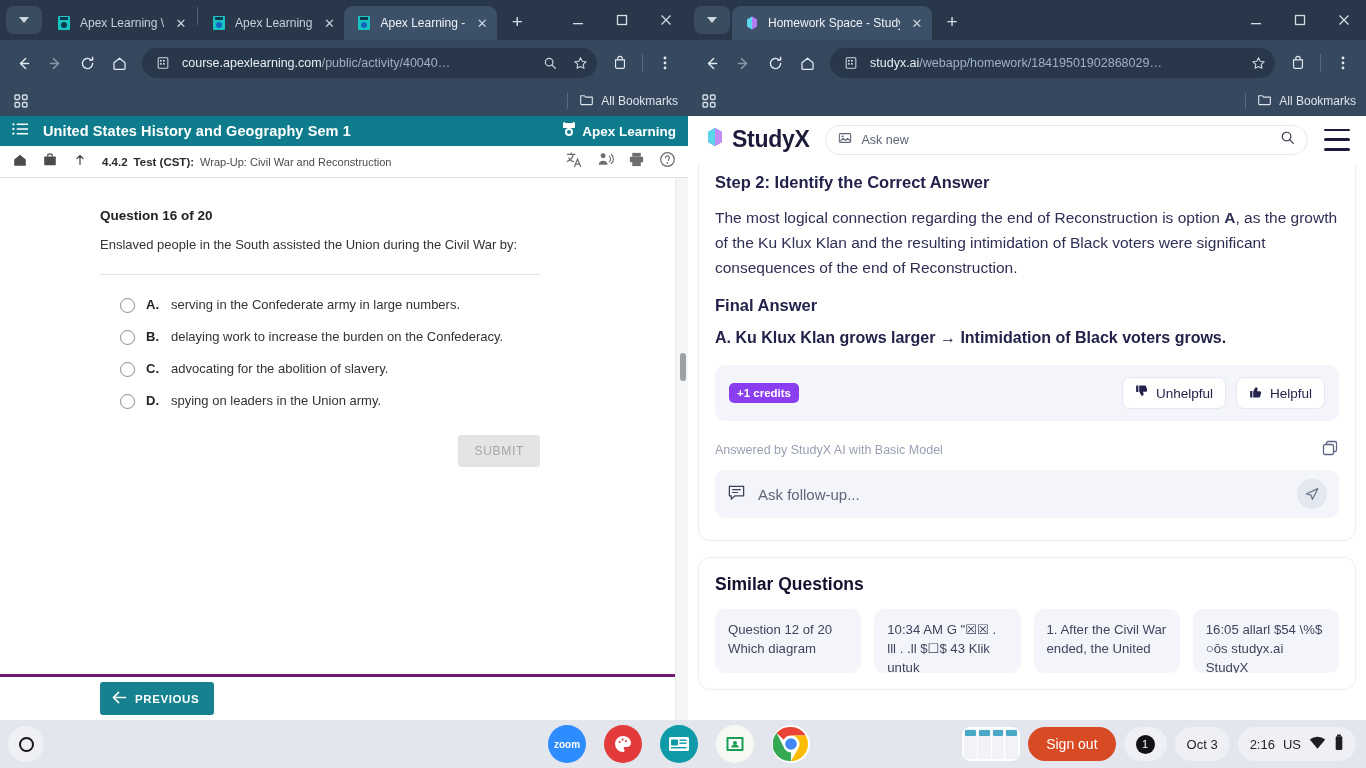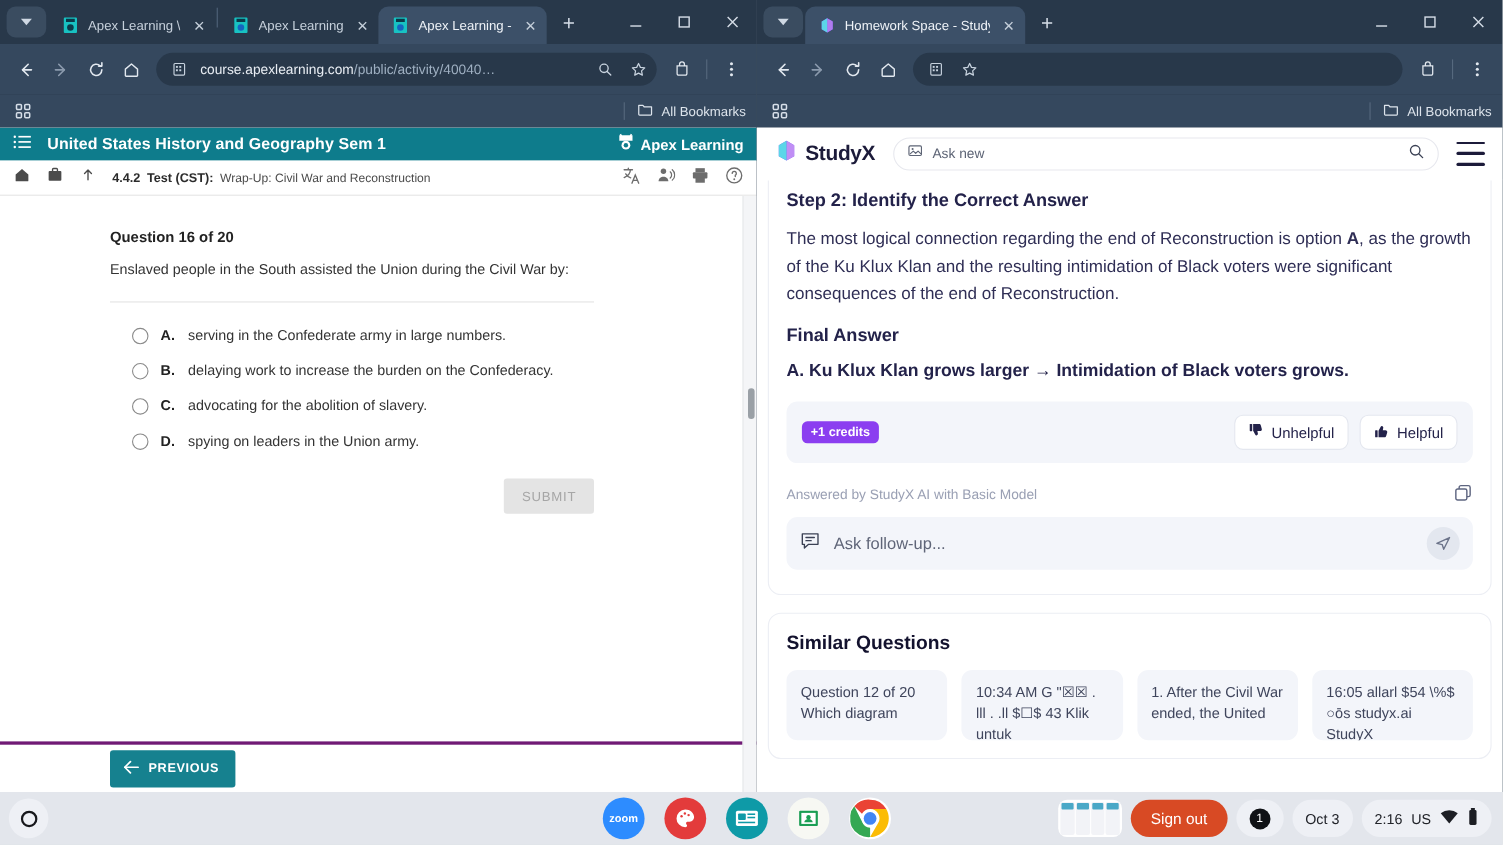--- a/index.html
+++ b/index.html
@@ -102,21 +102,21 @@
     background: #16818f; color: #fff; border: none; border-radius: 3px;
     padding: 9px 15px 9px 12px; font-size: 11.5px; font-weight: 700; letter-spacing: .6px;
     display: flex; align-items: center; gap: 8px; font-family: "Liberation Sans", sans-serif;
   }
   .apex-scroll { position: absolute; top: 0; right: 0; width: 13px; height: 542px; background: #f4f5f7; border-left: 1px solid #e6e8ea; }
   .apex-scroll-thumb { position: absolute; left: 3.5px; top: 175px; width: 6px; height: 28px; background: #9aa0a6; border-radius: 3px; }
 
   
   .sx-vp { height: 604px; background: #fff; }
   .sx-header { height: 48px; background: #fff; display: flex; align-items: center; padding: 0 16px; gap: 16px; border-bottom: 1px solid #fff; }
-  .sx-logo { display: flex; align-items: center; gap: 6px; font-size: 19px; font-weight: 800; color: #1c1b3a; letter-spacing: -.3px; flex: none; }
+  .sx-logo { display: flex; align-items: center; gap: 6px; font-size: 23px; font-weight: 800; color: #1c1b3a; letter-spacing: -.3px; flex: none; }
   .sx-search {
     flex: 1 1 auto; height: 30px; background: #fff; border: 1px solid #e7e8ee; border-radius: 16px;
     display: flex; align-items: center; padding: 0 12px; gap: 9px; min-width: 0;
   }
   .sx-search-ph { flex: 1 1 auto; font-size: 12.5px; color: #5d6475; }
   .sx-burger { width: 26px; height: 22px; display: flex; flex-direction: column; justify-content: space-between; flex: none; }
   .sx-burger span { display: block; height: 2.6px; background: #1c1b3a; border-radius: 2px; }
 
   .sx-body { height: 556px; background: #fff; padding: 0 10px; overflow: hidden; position: relative; }
   .sx-card { border: 1px solid #eceef4; border-radius: 12px; background: #fff; padding: 0 16px; }
@@ -534,20 +534,21 @@
       <div class="omnibox">
         <span class="omni-ic">
           <svg width="14" height="14" viewBox="0 0 16 16">
               <rect x="2.5" y="2" width="11" height="12" rx="1" fill="none" stroke="currentColor" stroke-width="1.2"></rect>
               <rect x="4.5" y="4.5" width="2" height="2" fill="currentColor"></rect>
               <rect x="8" y="4.5" width="2" height="2" fill="currentColor"></rect>
               <rect x="4.5" y="8" width="2" height="2" fill="currentColor"></rect>
               <rect x="8" y="8" width="2" height="2" fill="currentColor"></rect>
             </svg>
         </span>
+        <span class="omni-url"><span>studyx.ai</span><span class="dim">/webapp/homework/18419501902868029…</span></span>
         <span class="omni-ic">
           <svg width="15" height="15" viewBox="0 0 16 16">
               <path d="M8 1.8l1.8 3.8 4.2.5-3.1 2.9.8 4.1L8 11.2l-3.7 1.9.8-4.1L2 6.1l4.2-.5z" fill="none" stroke="currentColor" stroke-width="1.2" stroke-linejoin="round"></path>
             </svg>
         </span>
       </div>
 
       <div class="tb-right">
         <div class="tbtn">
           <svg width="16" height="16" viewBox="0 0 18 18">

